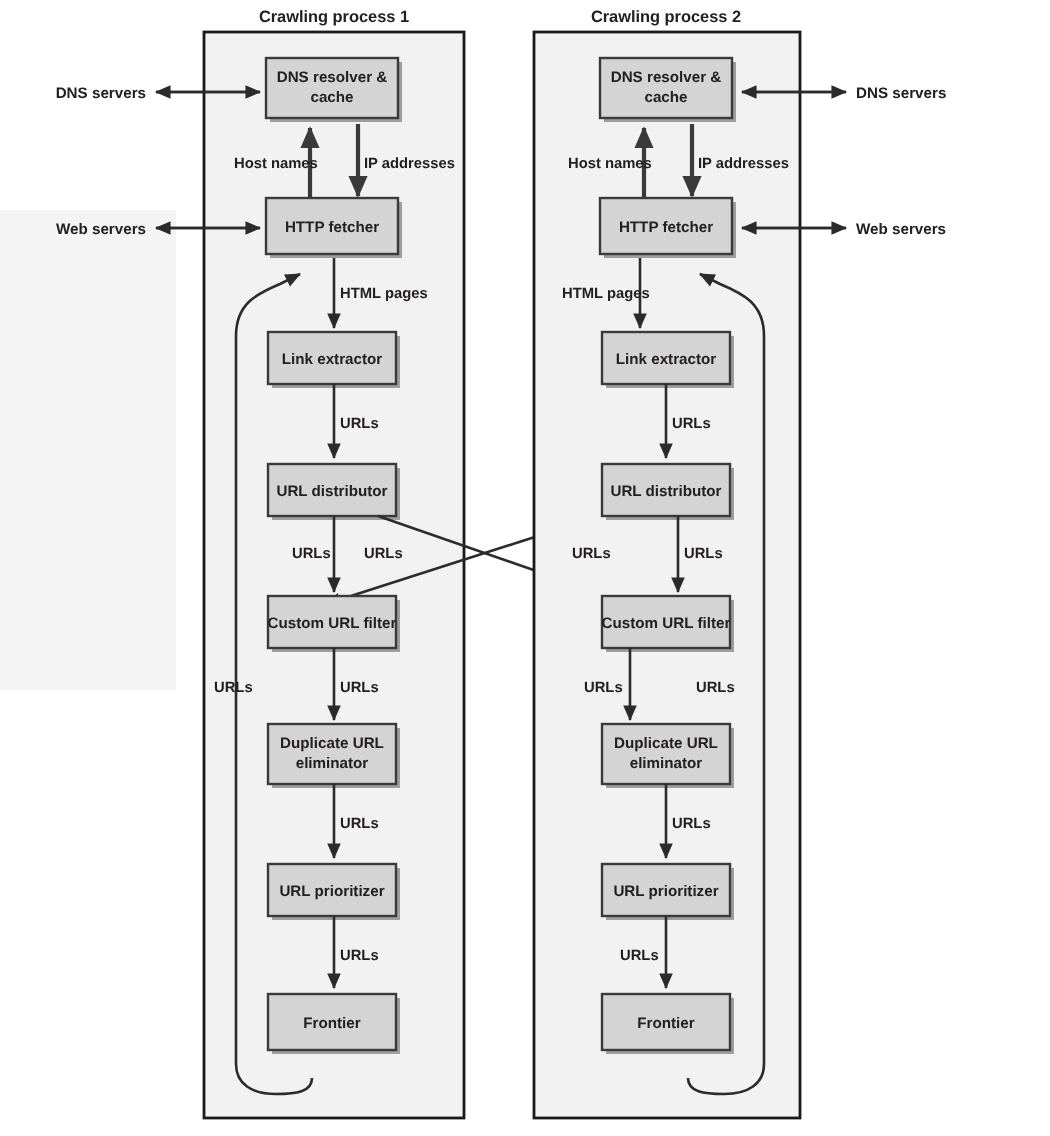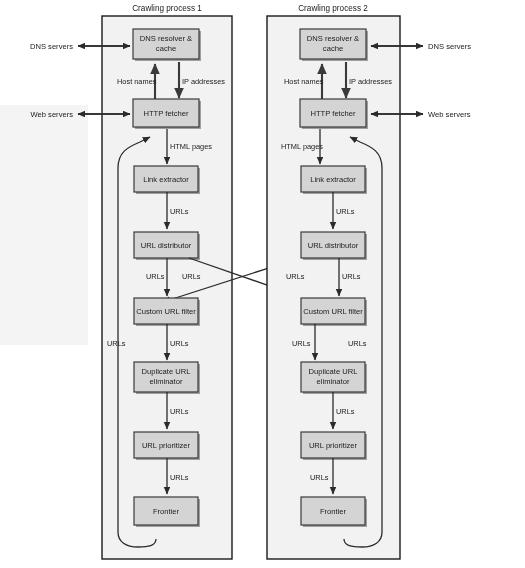--- a/index.html
+++ b/index.html
@@ -3,21 +3,21 @@
 <meta charset="utf-8">
 <style>
   html,body{margin:0;padding:0;}
   body{
     width:525px;height:568px;
     background:#ffffff;
     font-family:"Liberation Sans","DejaVu Sans",sans-serif;
     overflow:hidden;
     position:relative;
   }
-  #stage{position:absolute;left:0;top:0;width:525px;height:516px;}
+  #stage{position:absolute;left:0;top:0;width:525px;height:516px;font-weight:bold;}
   svg#diagram{position:absolute;left:0;top:0;width:525px;height:568px;display:block;}
 
   .proc-frame{fill:#f2f2f2;stroke:#1a1a1a;stroke-width:1.4;}
   .node-box{fill:#d4d4d4;stroke:#3a3a3a;stroke-width:1.2;}
   .node-shadow{fill:#5a5a5a;opacity:.55;}
   .flow{stroke:#2b2b2b;stroke-width:1.3;fill:none;}
   .flow-thick{stroke:#3a3a3a;stroke-width:2.1;fill:none;}
   .bg-block{fill:#f4f4f4;}
 
   text{font-family:"Liberation Sans","DejaVu Sans",sans-serif;fill:#23201f;}

